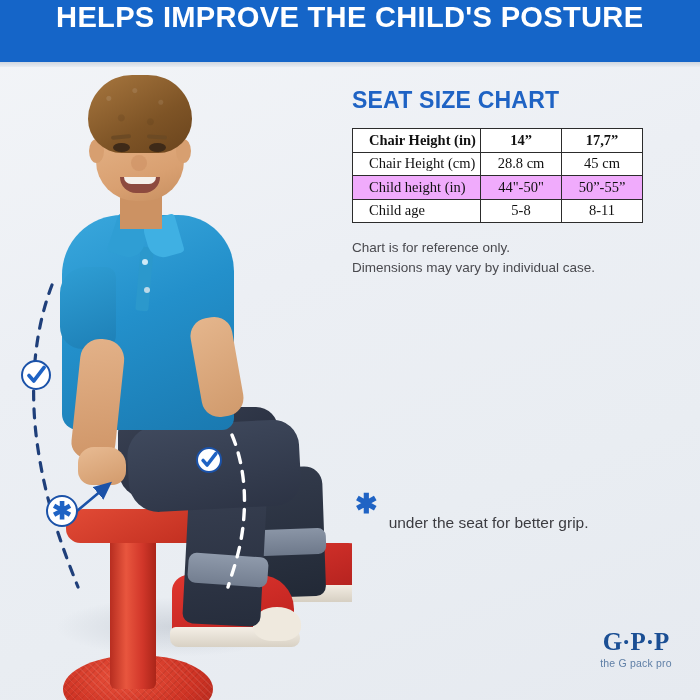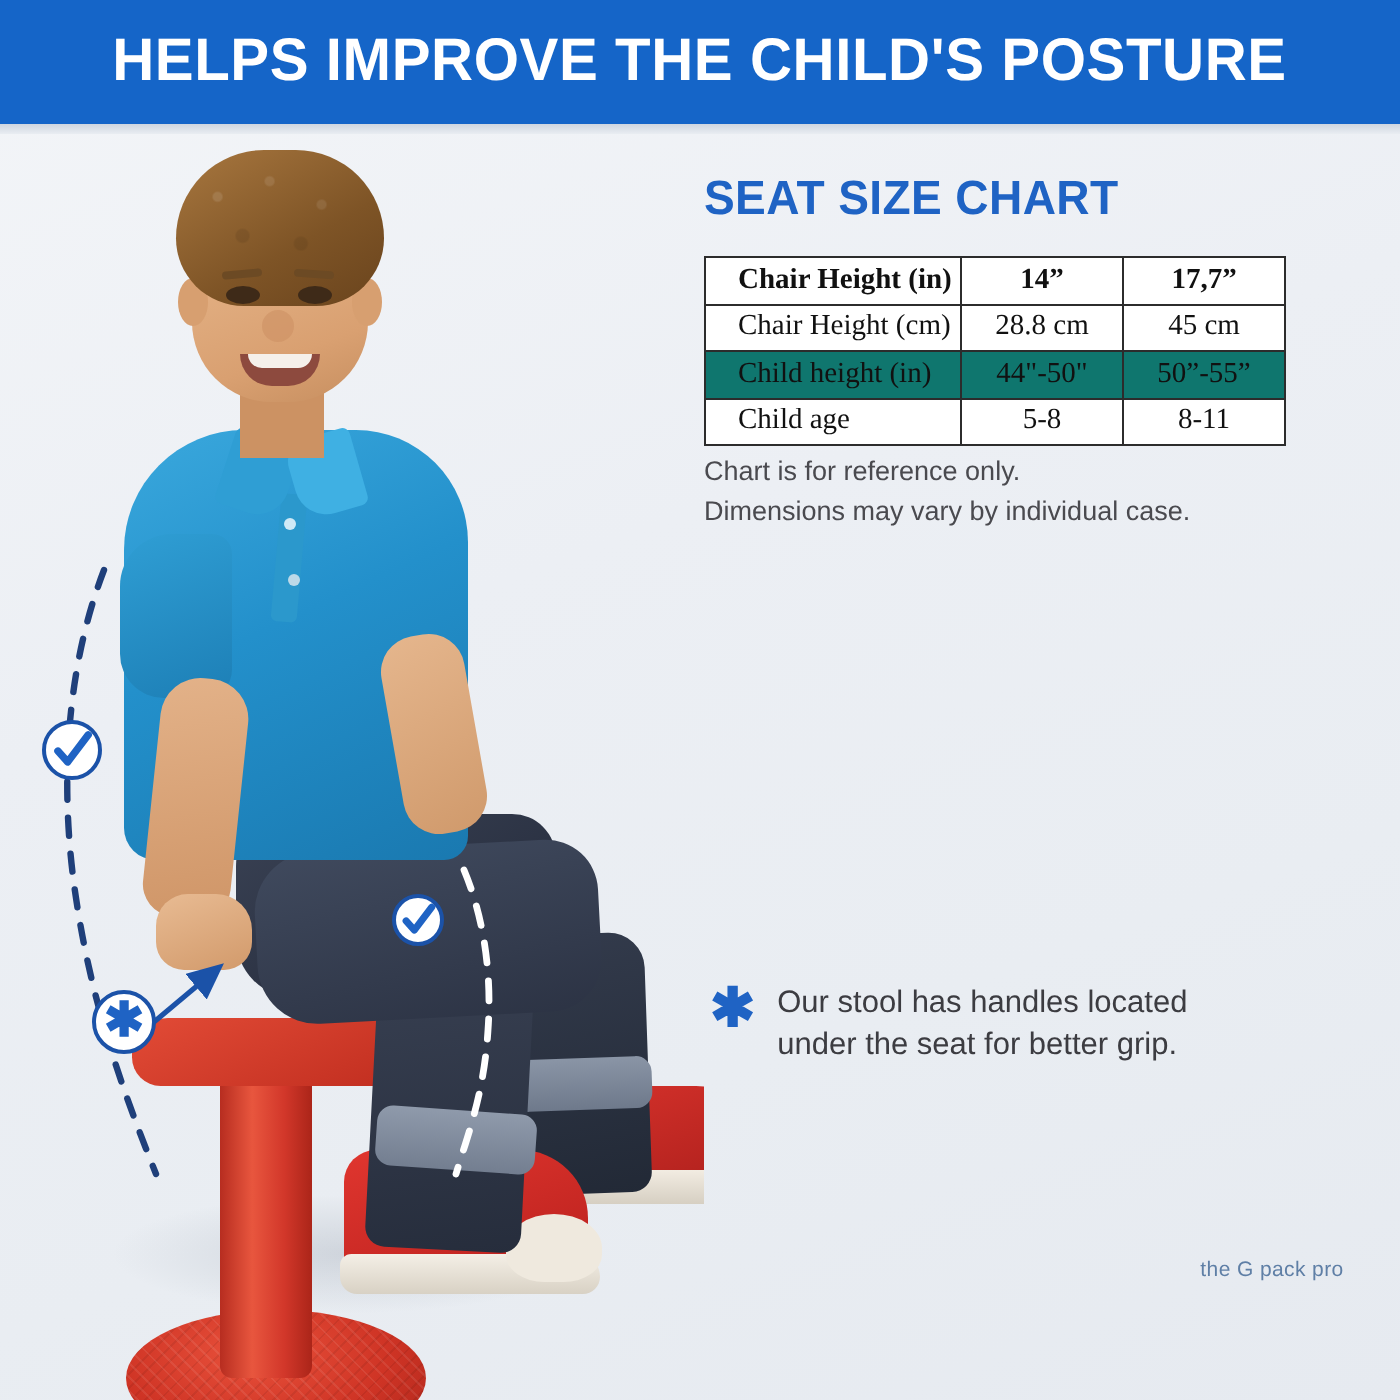--- a/index.html
+++ b/index.html
@@ -14,21 +14,21 @@
     position:relative;
     width:700px; height:700px;
     background:linear-gradient(160deg,#f3f5f8 0%,#eceff4 40%,#e9edf2 70%,#e6eaf0 100%);
     overflow:hidden;
   }
 
   
   .header {
     position:absolute; left:0; top:0; width:700px; height:62px;
     background:#1565c8;
-    display:flex; align-items:center; justify-content:center;
+    display:flex; align-items:flex-start; justify-content:center;
   }
   .header-title {
     color:#ffffff;
     font-size:30px;
     font-weight:bold;
     letter-spacing:0.3px;
     font-family:"Liberation Sans", sans-serif;
     text-align:center;
     white-space:nowrap;
     transform:scaleX(0.97);
@@ -61,25 +61,25 @@
   table.size-chart td {
     border:1.5px solid #2c2c2c;
     font-size:14.5px;
     color:#111111;
     height:23.5px;
     line-height:1.05;
     padding:0 0 0 6px;
   }
   table.size-chart td.c-label { width:128px; text-align:left;padding-left:16px; }
   table.size-chart td.c-val   { width:81px; text-align:center; padding:0; }
-  table.size-chart tr.shaded td { background:#0f766e; }
+  table.size-chart tr.shaded td { background:#f0abfc; }
   table.size-chart td.bold { font-weight:bold; }
 
   .disclaimer {
-    margin-top:3px;
+    margin-top:15px;
     font-size:13.5px;
     color:#4a4a4f;
     line-height:1.45;
     font-family:"Liberation Sans", sans-serif;
   }
 
   
   .handle-note {
     position:absolute; left:355px; top:492px; width:300px;
     display:flex; align-items:flex-start; gap:11px;
@@ -419,22 +419,23 @@
 
     <div class="disclaimer">
       <div>Chart is for reference only.</div>
       <div>Dimensions may vary by individual case.</div>
     </div>
   </div>
 
   <div class="handle-note">
     <span class="note-asterisk">✱</span>
     <span class="note-text">
-      <span>Our stool has handles located</span><br>
+      <br>
       <span>under the seat for better grip.</span>
     </span>
   </div>
 
   <div class="logo">
+    <div class="logo-main">G·P·P</div>
     <div class="logo-sub">the G pack pro</div>
   </div>
 
 </div>
 
 </body></html>

